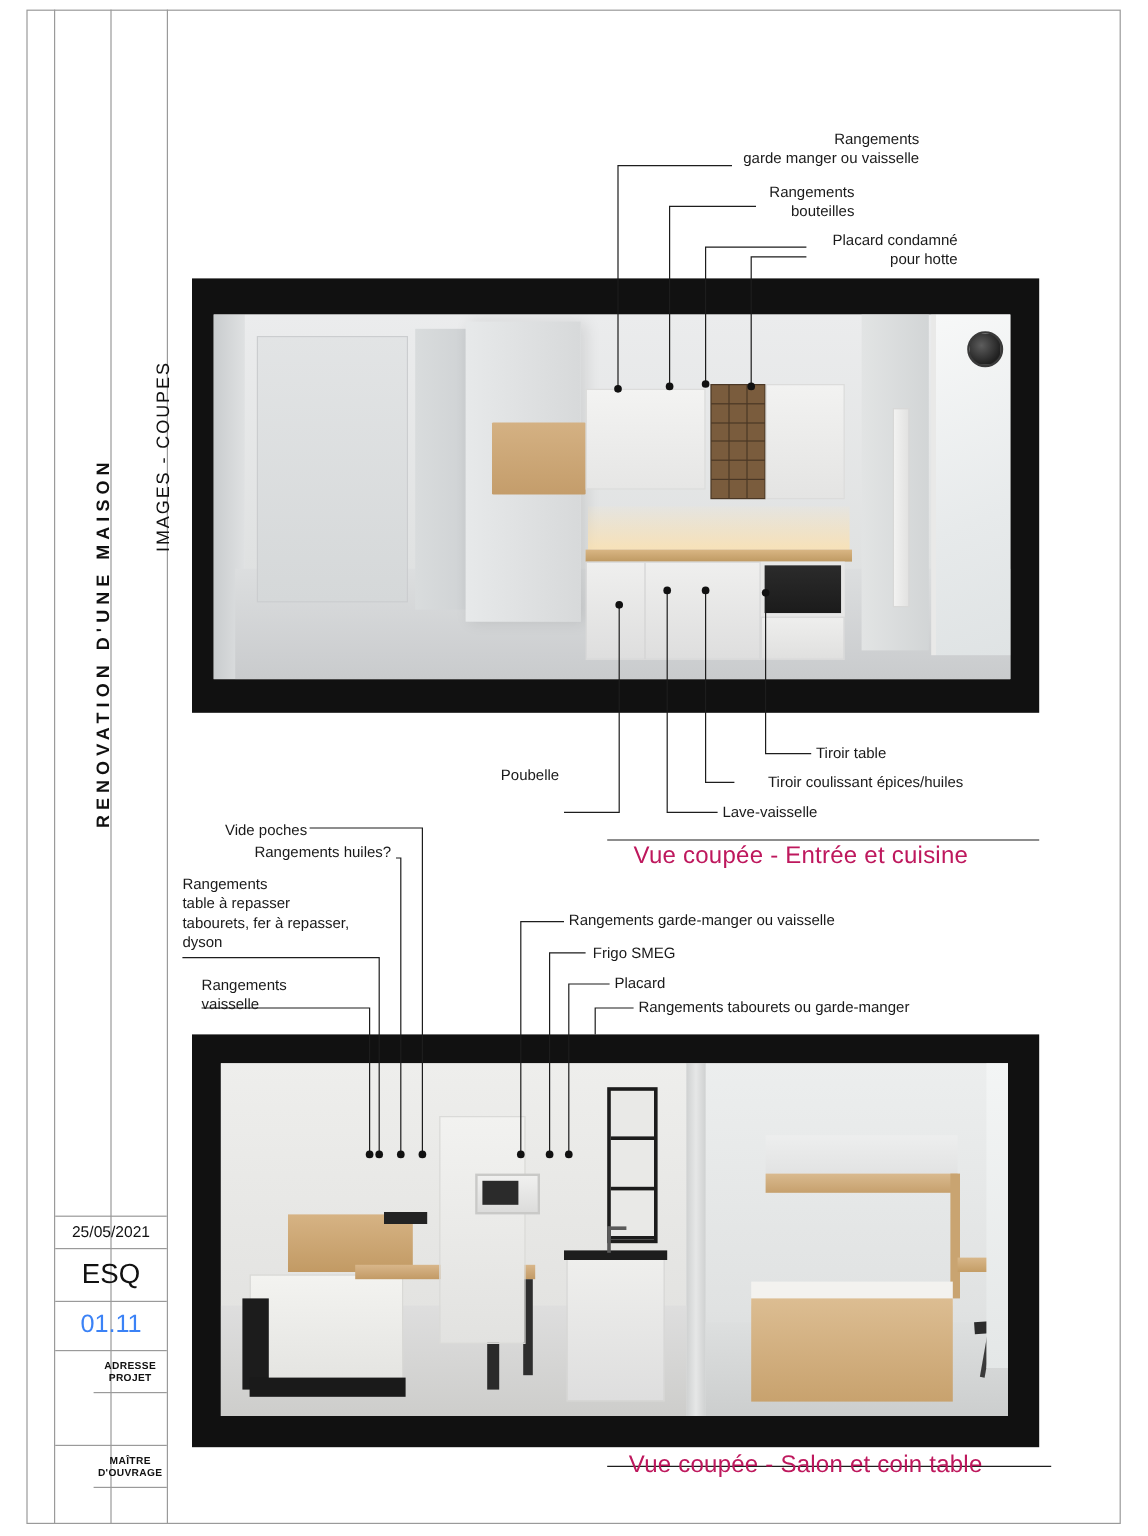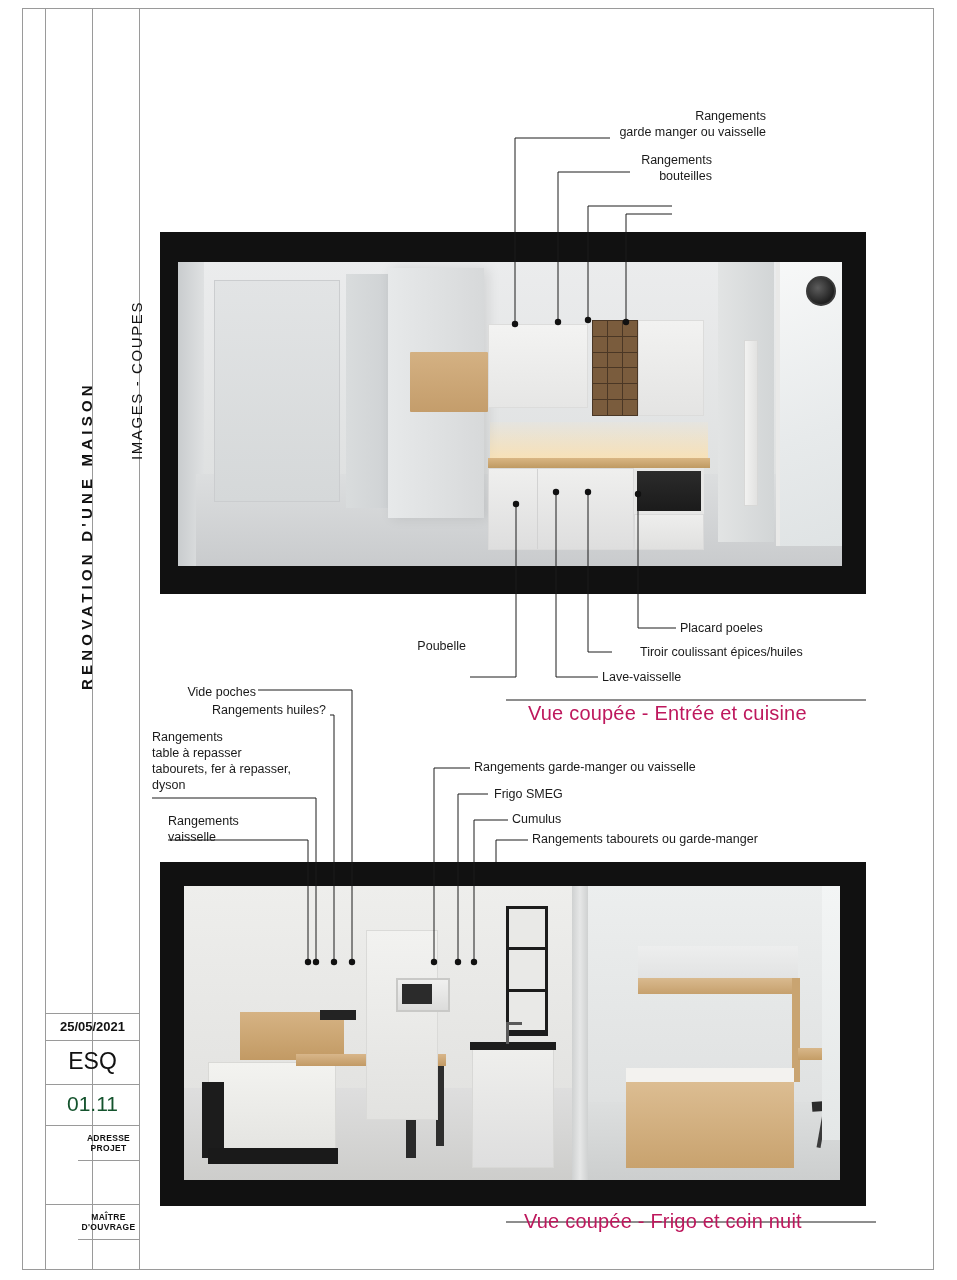--- a/index.html
+++ b/index.html
@@ -91,31 +91,30 @@
   }
   .cart-row {
     border-bottom: 1px solid #9a9a9a;
     text-align: center;
     box-sizing: border-box;
   }
   .cart-date {
     font-size: 13px;
     padding: 5px 0 6px;
     color: #111;
-    font-weight: bold;
   }
   .cart-phase {
     font-size: 23px;
     padding: 7px 0 9px;
     color: #111;
   }
   .cart-num {
     font-size: 21px;
     padding: 7px 0 9px;
-    color: #14532d;
+    color: #3b82f6;
   }
   .cart-small {
     font-size: 8.5px;
     font-weight: 700;
     letter-spacing: 0.3px;
     padding: 7px 0 7px;
     color: #111;
     margin-left: 32px;
   }
   .cart-blank {
@@ -664,37 +663,39 @@
     <circle cx="474" cy="962" r="3.2"></circle>
     <polyline points="528,840 496,840 496,862"></polyline>
 
     <line x1="506" y1="1222" x2="876" y2="1222"></line>
   </svg>
 
   <div class="ann right" style="left:430px; top:108px; width:336px;">Rangements
 garde manger ou vaisselle</div>
   <div class="ann right" style="left:440px; top:152px; width:272px;">Rangements
 bouteilles</div>
-
-  <div class="ann" style="left:680px; top:620px; width:200px;">Placard poeles</div>
+  <div class="ann right" style="left:500px; top:192px; width:298px;">Placard condamné
+pour hotte</div>
+
+  <div class="ann" style="left:680px; top:620px; width:200px;">Tiroir table</div>
   <div class="ann" style="left:640px; top:644px; width:250px;">Tiroir coulissant épices/huiles</div>
   <div class="ann" style="left:602px; top:669px; width:200px;">Lave-vaisselle</div>
   <div class="ann right" style="left:330px; top:638px; width:136px;">Poubelle</div>
 
   <div class="caption" style="left:528px; top:702px;">Vue coupée - Entrée et cuisine</div>
 
   <div class="ann right" style="left:120px; top:684px; width:136px;">Vide poches</div>
   <div class="ann right" style="left:120px; top:702px; width:206px;">Rangements huiles?</div>
   <div class="ann" style="left:152px; top:729px; width:200px;">Rangements
 table à repasser
 tabourets, fer à repasser,
 dyson</div>
   <div class="ann" style="left:168px; top:813px; width:180px;">Rangements
 vaisselle</div>
 
   <div class="ann" style="left:474px; top:759px; width:300px;">Rangements garde-manger ou vaisselle</div>
   <div class="ann" style="left:494px; top:786px; width:220px;">Frigo SMEG</div>
-  <div class="ann" style="left:512px; top:811px; width:200px;">Cumulus</div>
+  <div class="ann" style="left:512px; top:811px; width:200px;">Placard</div>
   <div class="ann" style="left:532px; top:831px; width:320px;">Rangements tabourets ou garde-manger</div>
 
-  <div class="caption" style="left:524px; top:1210px;">Vue coupée - Frigo et coin nuit</div>
+  <div class="caption" style="left:524px; top:1210px;">Vue coupée - Salon et coin table</div>
 
 </div>
 
 </body></html>

